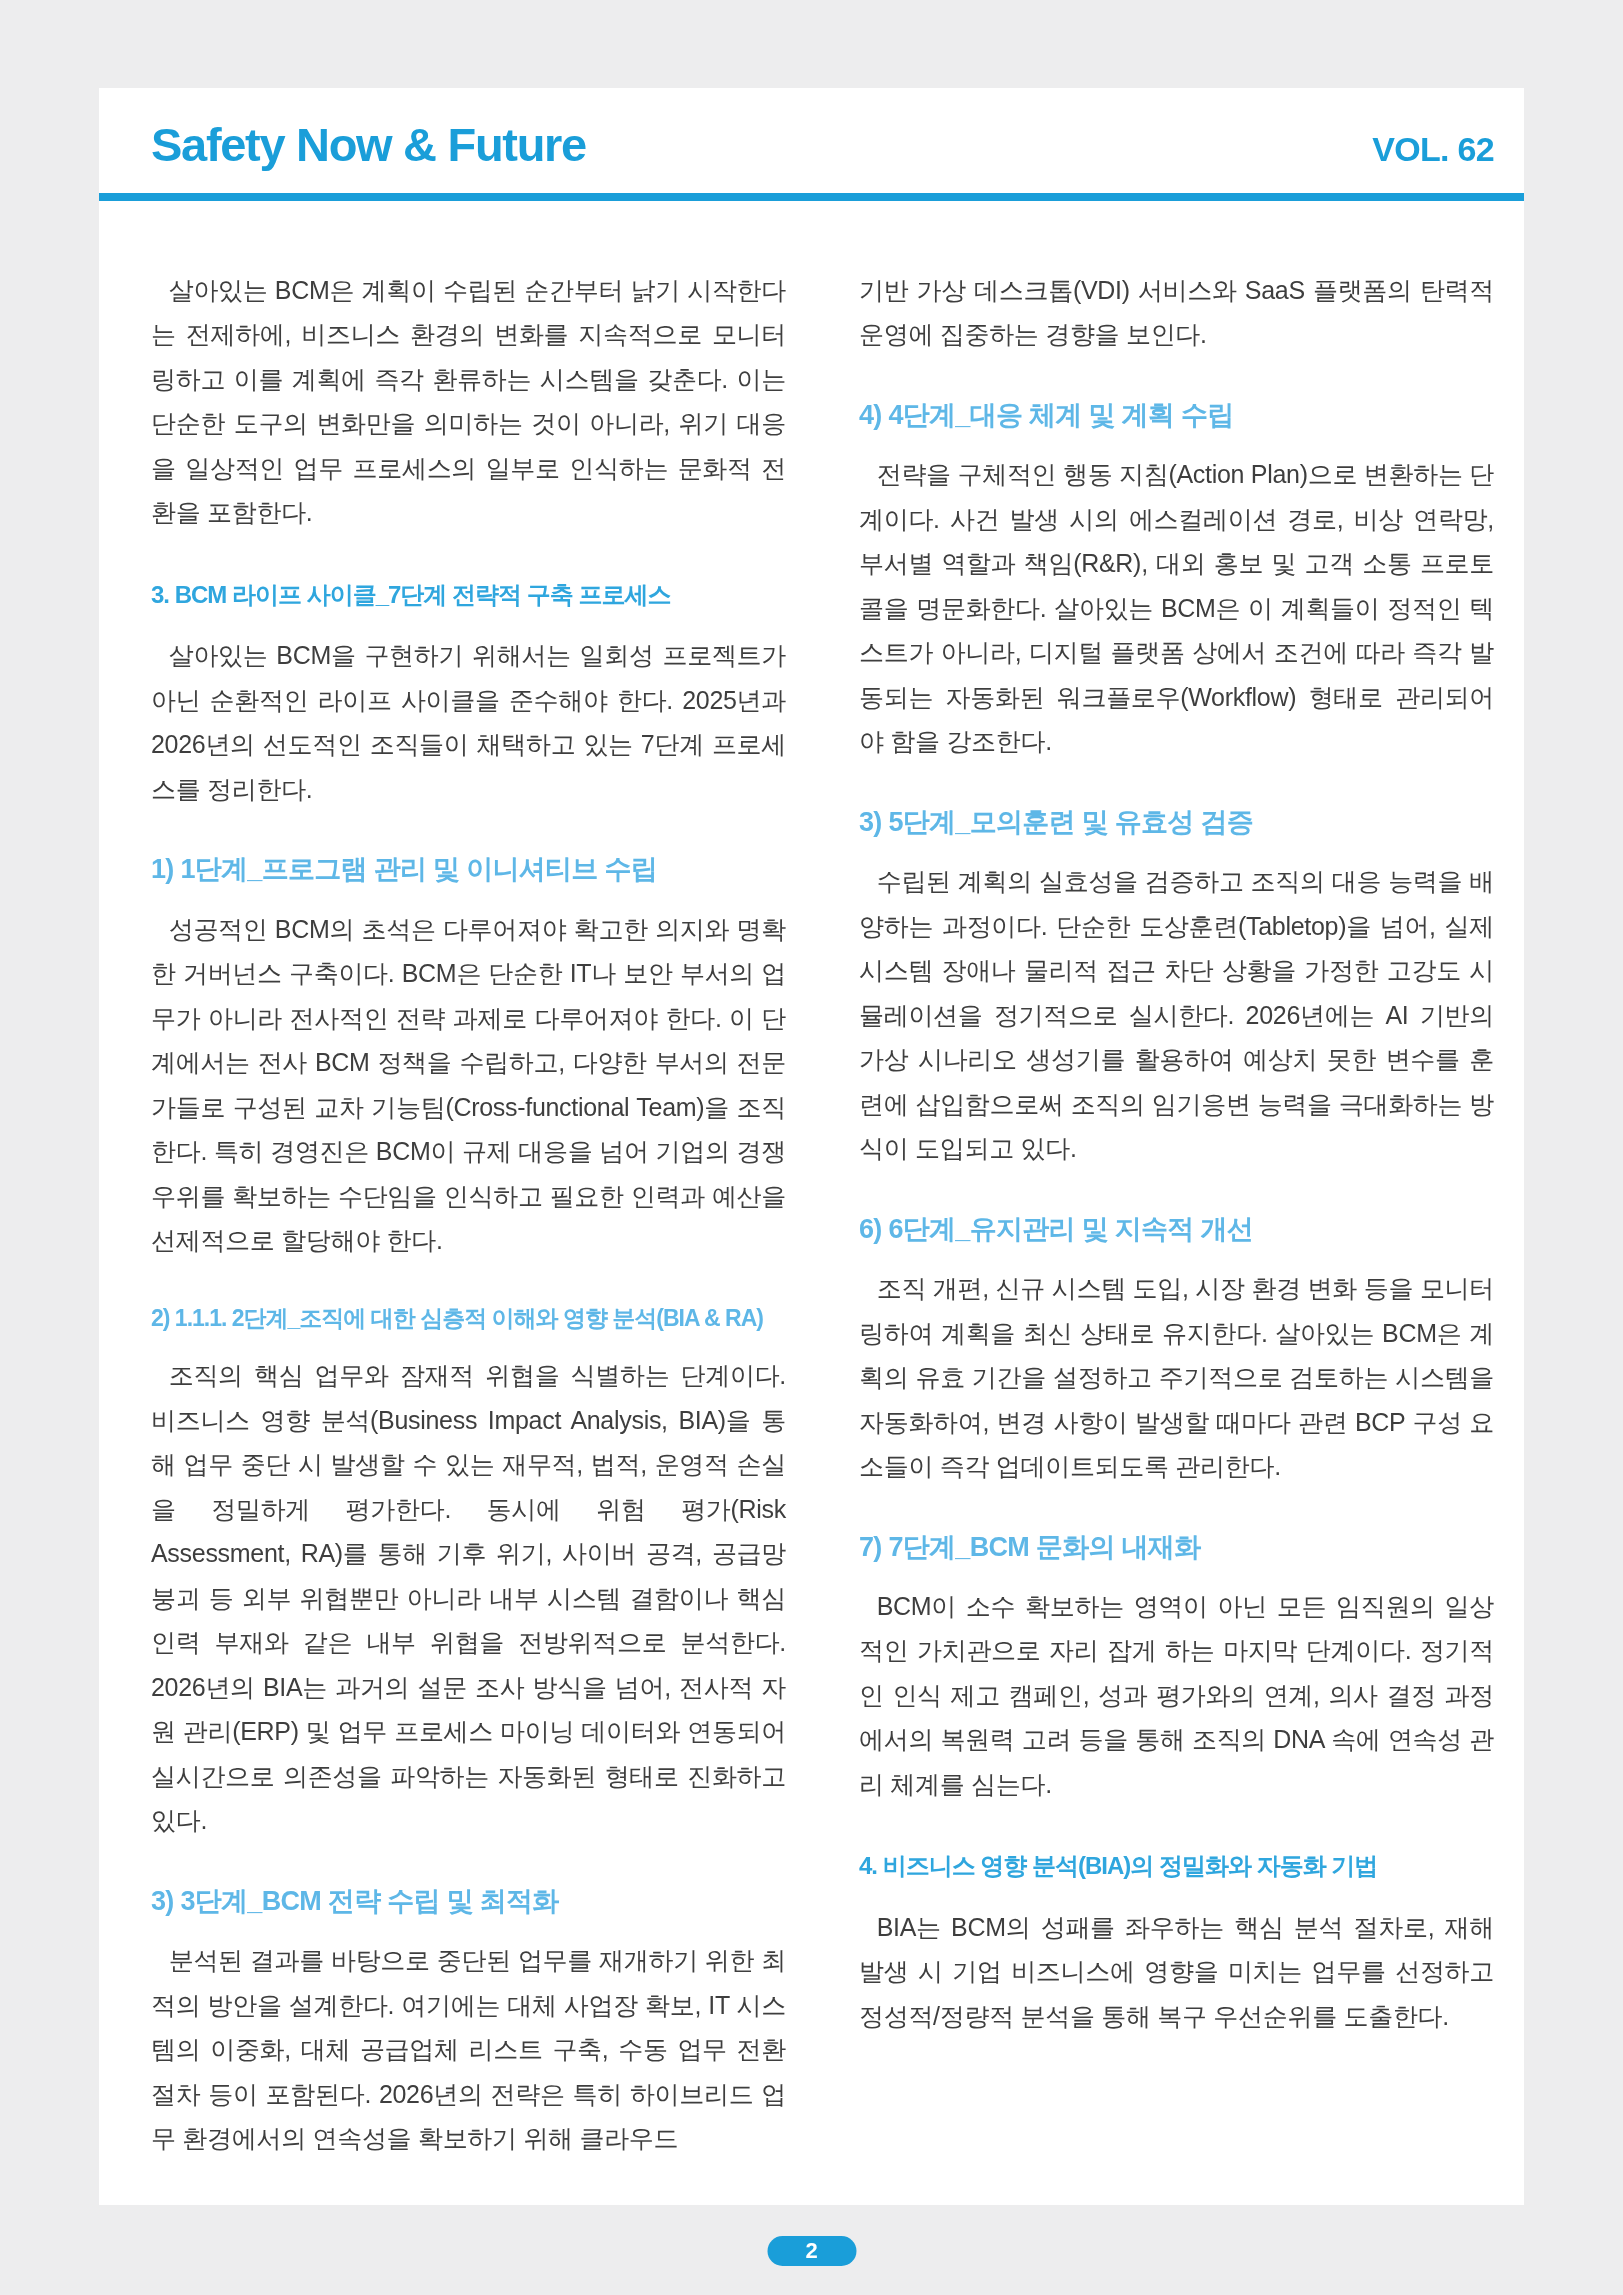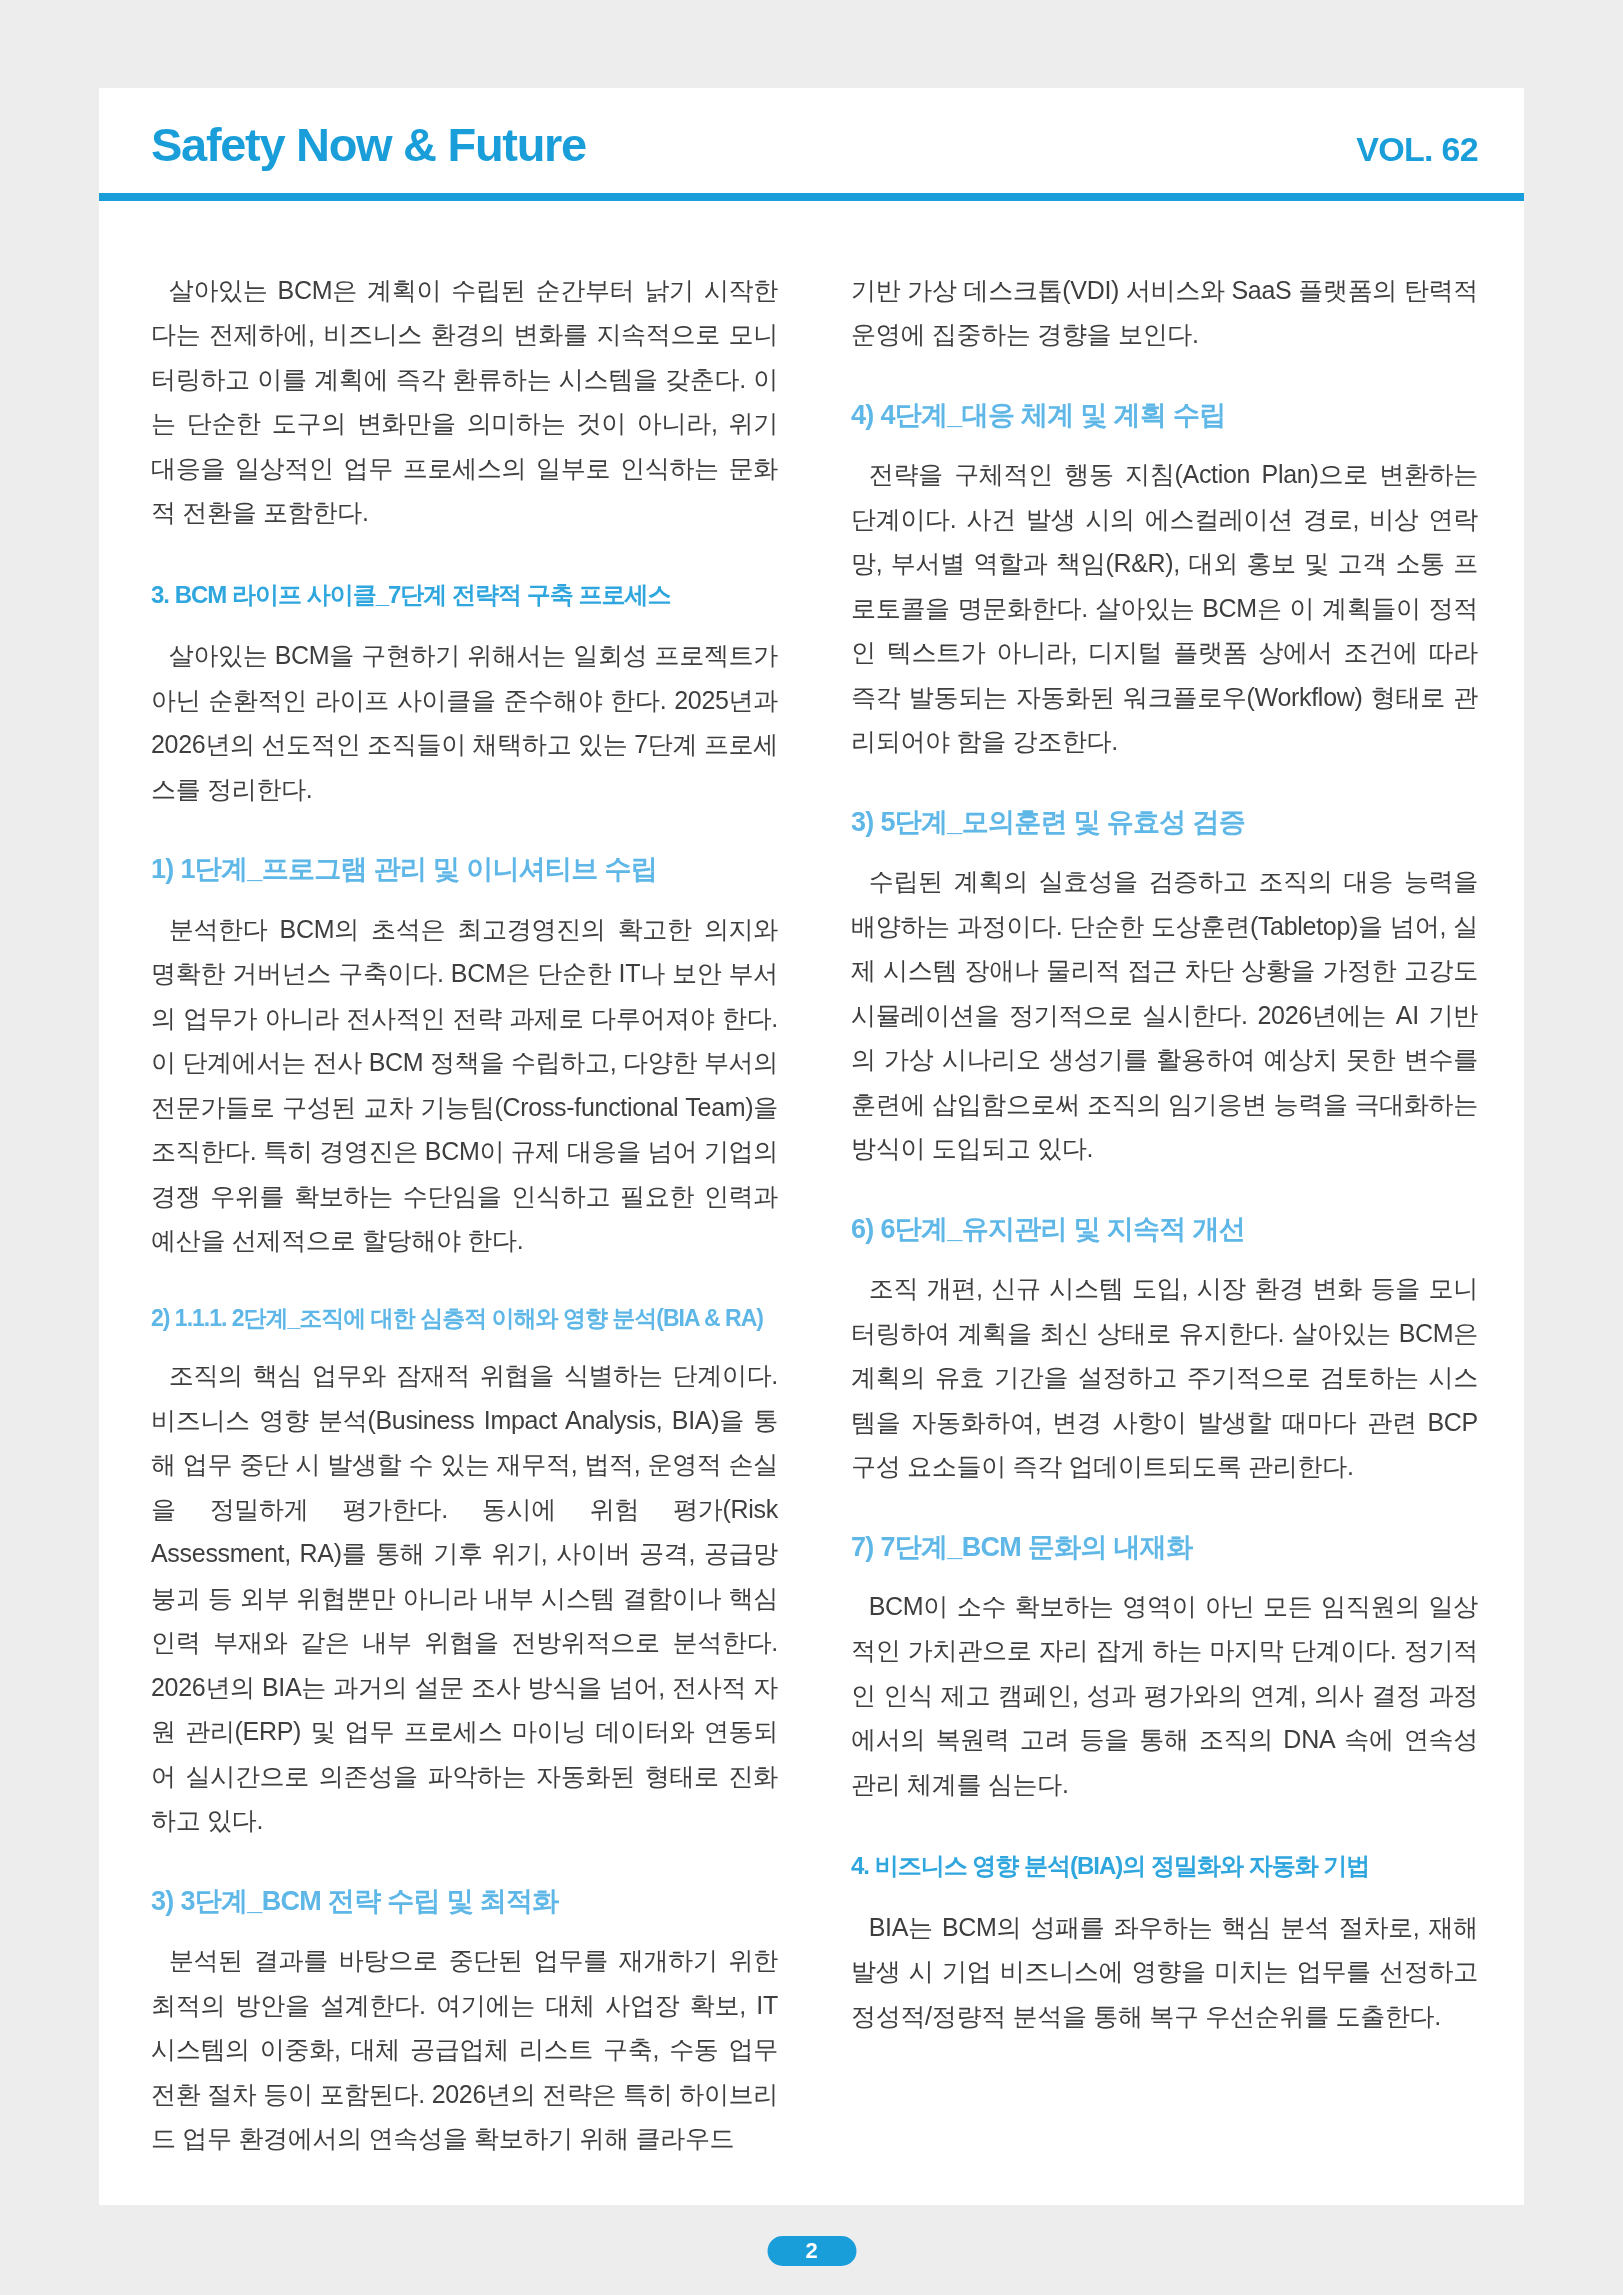--- a/index.html
+++ b/index.html
@@ -7,21 +7,21 @@
     width: 1623px; height: 2295px;
     background: #ededee;
     font-family: "Liberation Sans", "DejaVu Sans", sans-serif;
     position: relative;
   }
   .page { position: absolute; inset: 0; }
   .card {
     position: absolute;
     left: 99px; right: 99px; top: 88px; bottom: 90px;
     background: #ffffff;
-    padding: 29px 46px 0 52px;
+    padding: 29px 30px 0 52px;
     box-sizing: border-box;
     overflow: hidden;
   }
   .masthead {
     display: flex;
     justify-content: space-between;
     align-items: baseline;
   }
   .title {
     margin: 0;
@@ -106,21 +106,21 @@
 
     <div class="rule"></div>
 
     <div class="columns">
 
       <section class="col">
         <p class="para">살아있는 BCM은 계획이 수립된 순간부터 낡기 시작한다는 전제하에, 비즈니스 환경의 변화를 지속적으로 모니터링하고 이를 계획에 즉각 환류하는 시스템을 갖춘다. 이는 단순한 도구의 변화만을 의미하는 것이 아니라, 위기 대응을 일상적인 업무 프로세스의 일부로 인식하는 문화적 전환을 포함한다.</p>
         <h2 class="section-heading">3. BCM 라이프 사이클_7단계 전략적 구축 프로세스</h2>
         <p class="para">살아있는 BCM을 구현하기 위해서는 일회성 프로젝트가 아닌 순환적인 라이프 사이클을 준수해야 한다. 2025년과 2026년의 선도적인 조직들이 채택하고 있는 7단계 프로세스를 정리한다.</p>
         <h3 class="sub-heading">1) 1단계_프로그램 관리 및 이니셔티브 수립</h3>
-        <p class="para">분석한다 BCM의 초석은 최고경영진의 확고한 의지와 명확한 거버넌스 구축이다. BCM은 단순한 IT나 보안 부서의 업무가 아니라 전사적인 전략 과제로 다루어져야 한다. 이 단계에서는 전사 BCM 정책을 수립하고, 다양한 부서의 전문가들로 구성된 교차 기능팀(Cross-functional Team)을 조직한다. 특히 경영진은 BCM이 규제 대응을 넘어 기업의 경쟁 우위를 확보하는 수단임을 인식하고 필요한 인력과 예산을 선제적으로 할당해야 한다.</p>
+        <p class="para">성공적인 BCM의 초석은 다루어져야 확고한 의지와 명확한 거버넌스 구축이다. BCM은 단순한 IT나 보안 부서의 업무가 아니라 전사적인 전략 과제로 다루어져야 한다. 이 단계에서는 전사 BCM 정책을 수립하고, 다양한 부서의 전문가들로 구성된 교차 기능팀(Cross-functional Team)을 조직한다. 특히 경영진은 BCM이 규제 대응을 넘어 기업의 경쟁 우위를 확보하는 수단임을 인식하고 필요한 인력과 예산을 선제적으로 할당해야 한다.</p>
         <h3 class="sub-heading condensed">2) 1.1.1. 2단계_조직에 대한 심층적 이해와 영향 분석(BIA &amp; RA)</h3>
         <p class="para">조직의 핵심 업무와 잠재적 위협을 식별하는 단계이다. 비즈니스 영향 분석(Business Impact Analysis, BIA)을 통해 업무 중단 시 발생할 수 있는 재무적, 법적, 운영적 손실을 정밀하게 평가한다. 동시에 위험 평가(Risk Assessment, RA)를 통해 기후 위기, 사이버 공격, 공급망 붕괴 등 외부 위협뿐만 아니라 내부 시스템 결함이나 핵심 인력 부재와 같은 내부 위협을 전방위적으로 분석한다. 2026년의 BIA는 과거의 설문 조사 방식을 넘어, 전사적 자원 관리(ERP) 및 업무 프로세스 마이닝 데이터와 연동되어 실시간으로 의존성을 파악하는 자동화된 형태로 진화하고 있다.</p>
         <h3 class="sub-heading">3) 3단계_BCM 전략 수립 및 최적화</h3>
         <p class="para">분석된 결과를 바탕으로 중단된 업무를 재개하기 위한 최적의 방안을 설계한다. 여기에는 대체 사업장 확보, IT 시스템의 이중화, 대체 공급업체 리스트 구축, 수동 업무 전환 절차 등이 포함된다. 2026년의 전략은 특히 하이브리드 업무 환경에서의 연속성을 확보하기 위해 클라우드</p>
       </section>
 
       <section class="col">
         <p class="para cont">기반 가상 데스크톱(VDI) 서비스와 SaaS 플랫폼의 탄력적 운영에 집중하는 경향을 보인다.</p>
         <h3 class="sub-heading">4) 4단계_대응 체계 및 계획 수립</h3>
         <p class="para">전략을 구체적인 행동 지침(Action Plan)으로 변환하는 단계이다. 사건 발생 시의 에스컬레이션 경로, 비상 연락망, 부서별 역할과 책임(R&amp;R), 대외 홍보 및 고객 소통 프로토콜을 명문화한다. 살아있는 BCM은 이 계획들이 정적인 텍스트가 아니라, 디지털 플랫폼 상에서 조건에 따라 즉각 발동되는 자동화된 워크플로우(Workflow) 형태로 관리되어야 함을 강조한다.</p>

